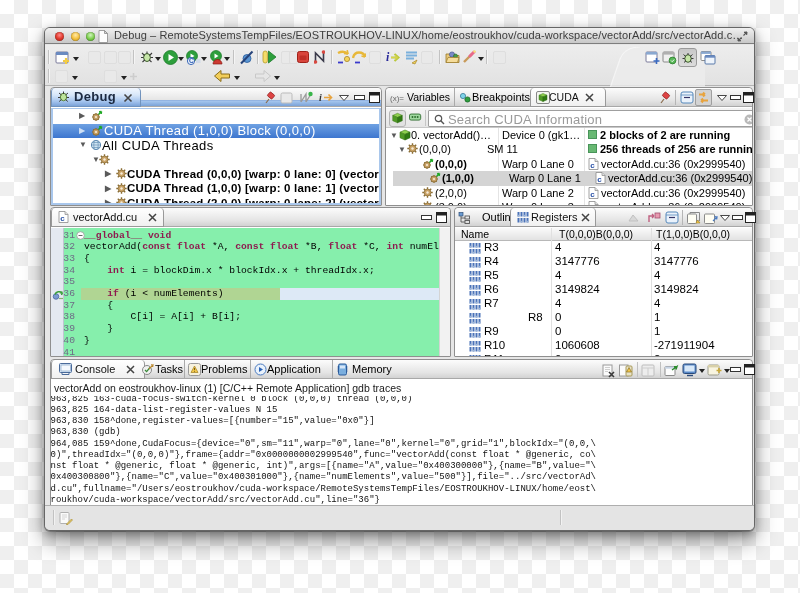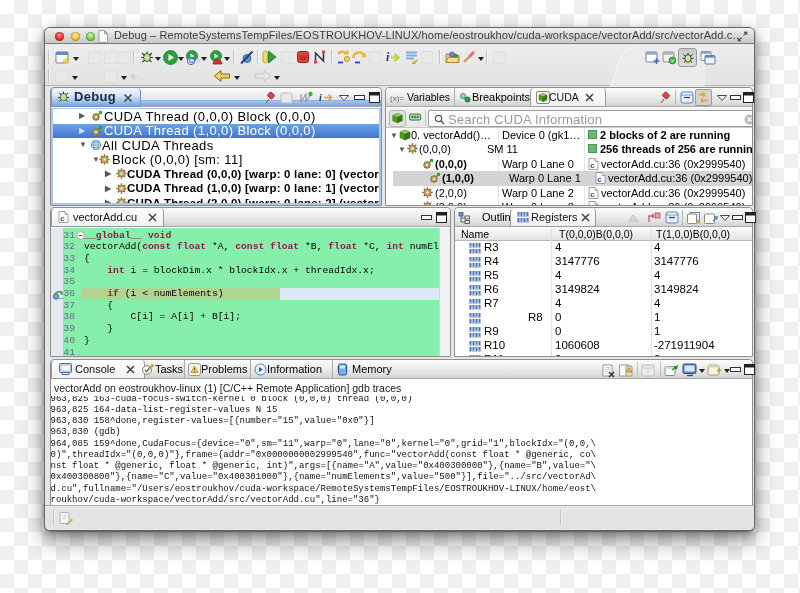--- a/index.html
+++ b/index.html
@@ -301,21 +301,20 @@
       <div class="abs trow" style="top:0px;">
         <span class="tw" style="left:26px;">▶</span>
         <span class="abs" style="left:38px;top:1px;"><svg width="13" height="12" viewBox="0 0 13 12" style="vertical-align:top">
 <circle cx="5" cy="7" r="3.2" fill="#c8a165" stroke="#8a6d35" stroke-width="0.8"></circle>
 <g stroke="#8a6d35" stroke-width="1.2">
 <path d="M5 3.2 V4.4 M5 9.6 V10.8 M1.2 7 H2.4 M7.6 7 H8.8 M2.3 4.3 L3.2 5.2 M6.8 8.8 L7.7 9.7 M7.7 4.3 L6.8 5.2 M3.2 8.8 L2.3 9.7"></path>
 </g>
 <circle cx="5" cy="7" r="1.1" fill="#f7ecd8"></circle>
 <path d="M7.5 4.5 L10.5 1.5 M10.5 1.5 l-2.4 0.3 M10.5 1.5 l-0.3 2.4" stroke="#1fa824" stroke-width="1.5" fill="none"></path>
 </svg></span>
-        <span class="abs" style="left:51px;top:-0.5px;">CUDA Thread (0,0,0) Block (0,0,0)</span>
       </div>
       <div class="abs trow" style="top:14.5px; background:linear-gradient(#6ea1e2,#3d76cf); color:#fff;">
         <span class="tw" style="left:26px; color:#cfe0f5;">▶</span>
         <span class="abs" style="left:38px;top:1px;"><svg width="13" height="12" viewBox="0 0 13 12" style="vertical-align:top">
 <circle cx="5" cy="7" r="3.2" fill="#c8a165" stroke="#8a6d35" stroke-width="0.8"></circle>
 <g stroke="#8a6d35" stroke-width="1.2">
 <path d="M5 3.2 V4.4 M5 9.6 V10.8 M1.2 7 H2.4 M7.6 7 H8.8 M2.3 4.3 L3.2 5.2 M6.8 8.8 L7.7 9.7 M7.7 4.3 L6.8 5.2 M3.2 8.8 L2.3 9.7"></path>
 </g>
 <circle cx="5" cy="7" r="1.1" fill="#f7ecd8"></circle>
 <path d="M7.5 4.5 L10.5 1.5 M10.5 1.5 l-2.4 0.3 M10.5 1.5 l-0.3 2.4" stroke="#1fa824" stroke-width="1.5" fill="none"></path>
@@ -333,21 +332,20 @@
       </div>
       <div class="abs trow" style="top:43.5px;">
         <span class="tw" style="left:39px;">▼</span>
         <span class="abs" style="left:46px;top:1px;"><svg width="11" height="11" viewBox="0 0 11 11" style="vertical-align:top">
 <circle cx="5.5" cy="5.5" r="3.4" fill="#c8a165" stroke="#8a6d35" stroke-width="0.8"></circle>
 <g stroke="#8a6d35" stroke-width="1.4">
 <path d="M5.5 0.3 V2 M5.5 9 V10.7 M0.3 5.5 H2 M9 5.5 H10.7 M1.8 1.8 L3 3 M8 8 L9.2 9.2 M9.2 1.8 L8 3 M3 8 L1.8 9.2"></path>
 </g>
 <circle cx="5.5" cy="5.5" r="1.2" fill="#f7ecd8"></circle>
 </svg></span>
-        <span class="abs" style="left:59px;top:-0.5px;">Block (0,0,0) [sm: 11]</span>
       </div>
       <div class="abs trow" style="top:58px; font-weight:bold; font-size:11.5px; letter-spacing:0.2px;">
         <span class="tw" style="left:52px;">▶</span>
         <span class="abs" style="left:63px;top:1px;"><svg width="11" height="11" viewBox="0 0 11 11" style="vertical-align:top">
 <circle cx="5.5" cy="5.5" r="3.4" fill="#c8a165" stroke="#8a6d35" stroke-width="0.8"></circle>
 <g stroke="#8a6d35" stroke-width="1.4">
 <path d="M5.5 0.3 V2 M5.5 9 V10.7 M0.3 5.5 H2 M9 5.5 H10.7 M1.8 1.8 L3 3 M8 8 L9.2 9.2 M9.2 1.8 L8 3 M3 8 L1.8 9.2"></path>
 </g>
 <circle cx="5.5" cy="5.5" r="1.2" fill="#f7ecd8"></circle>
 </svg></span>
@@ -917,21 +915,21 @@
         <rect x="0.5" y="0.5" width="12" height="12" rx="2" fill="#f6f1de" stroke="#999"></rect>
         <path d="M3 9.5 L6.5 3 L10 9.5 Z" fill="#f4c84a" stroke="#a08020" stroke-width="0.7"></path>
         <path d="M6.5 5 v2.2 M6.5 8.3 v0.7" stroke="#6a5010" stroke-width="0.9"></path>
       </svg>
       <span class="tablabel" style="left:150px;">Problems</span>
       <div class="abs" style="left:199px; top:0; width:1px; height:19px; background:#aaa;"></div>
       <svg class="abs" style="left:203px; top:3px;" width="13" height="13" viewBox="0 0 13 13">
         <circle cx="6.5" cy="6.5" r="5.5" fill="#eaf2fb" stroke="#4a7ac0"></circle>
         <path d="M5 4 L9 6.5 L5 9 Z" fill="#2a62b8"></path>
       </svg>
-      <span class="tablabel" style="left:216px;">Information</span>
+      <span class="tablabel" style="left:216px;">Application</span>
       <div class="abs" style="left:281px; top:0; width:1px; height:19px; background:#aaa;"></div>
       <svg class="abs" style="left:286px; top:3px;" width="11" height="13" viewBox="0 0 11 13">
         <rect x="1.5" y="1" width="8" height="11" rx="1.5" fill="#7aaede" stroke="#2a5a9a"></rect>
         <rect x="3" y="2.5" width="5" height="3" fill="#d6e6f8"></rect>
         <path d="M0.5 4 h1 M0.5 6 h1 M0.5 8 h1 M9.5 4 h1 M9.5 6 h1 M9.5 8 h1" stroke="#2a5a9a"></path>
       </svg>
       <span class="tablabel" style="left:301px;">Memory</span>
 
       <svg class="abs" style="left:550px; top:4px;" width="15" height="14" viewBox="0 0 15 14">
         <rect x="2" y="1" width="9" height="11" fill="#fbfbfb" stroke="#9a9a9a"></rect>

